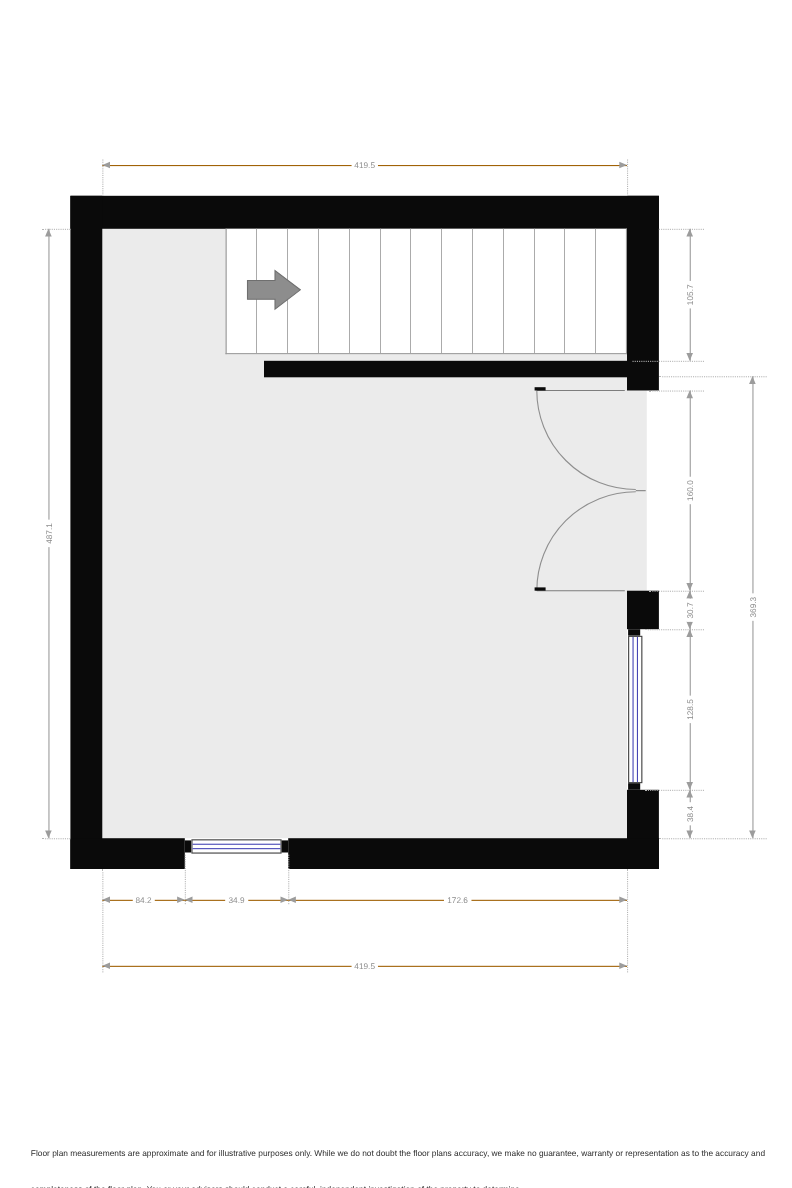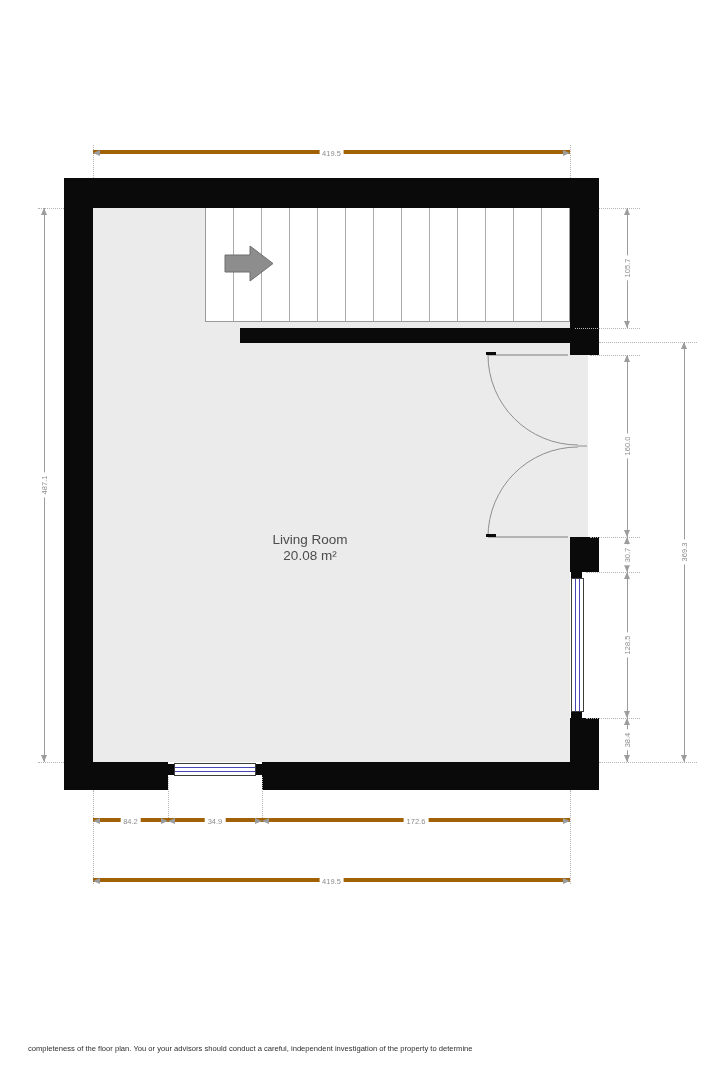--- a/index.html
+++ b/index.html
@@ -10,21 +10,21 @@
   .floor{position:absolute;background:#ebebeb;}
 
   
   #stairs{position:absolute;left:205px;top:208px;width:365px;height:114px;
     background-color:#ffffff;box-sizing:border-box;
     border:1px solid #9a9a9a;border-top:none;
     background-image:repeating-linear-gradient(to right,transparent 0,transparent 27px,#ababab 27px,#ababab 28px);}
 
   
   .dim{position:absolute;color:#8c8c8c;font-size:7.5px;line-height:8px;}
-  .dim-h{height:0;border-top:4px solid #a16207;text-align:right;}
+  .dim-h{height:0;border-top:1px solid #a16207;text-align:right;}
   .dim-v{width:0;border-left:1px solid #9c9c9c;}
   .dim-h .arr-l{position:absolute;left:0;top:-4px;width:0;height:0;
     border-top:3.5px solid transparent;border-bottom:3.5px solid transparent;border-right:7px solid #9c9c9c;}
   .dim-h .arr-r{position:absolute;right:0;top:-4px;width:0;height:0;
     border-top:3.5px solid transparent;border-bottom:3.5px solid transparent;border-left:7px solid #9c9c9c;}
   .dim-v .arr-u{position:absolute;top:0;left:-4px;width:0;height:0;
     border-left:3.5px solid transparent;border-right:3.5px solid transparent;border-bottom:7px solid #9c9c9c;}
   .dim-v .arr-d{position:absolute;bottom:0;left:-4px;width:0;height:0;
     border-left:3.5px solid transparent;border-right:3.5px solid transparent;border-top:7px solid #9c9c9c;}
   .dim-h .lbl{position:absolute;left:50%;top:0;transform:translate(-50%,-50%);
@@ -90,24 +90,20 @@
 
   <div class="abs" style="left:168px;top:763px;width:94px;height:13px;">
     <div class="cap" style="left:0;top:1px;width:6px;height:11px;"></div>
     <div class="glass" style="left:6px;top:0;width:82px;height:13px;">
       <div class="pane" style="left:0;top:3px;width:100%;height:1px;"></div>
       <div class="pane" style="left:0;top:7px;width:100%;height:1px;"></div>
     </div>
     <div class="cap" style="left:88px;top:1px;width:6px;height:11px;"></div>
   </div>
 
-  <div id="room-label">
-    <div>Living Room</div>
-    <div>20.08 m²</div>
-  </div>
 
   <div class="ext-v" style="left:93px;top:145px;height:33px;"></div>
   <div class="ext-v" style="left:570px;top:145px;height:33px;"></div>
   <div class="ext-h" style="left:38px;top:208px;width:26px;"></div>
   <div class="ext-h" style="left:38px;top:762px;width:26px;"></div>
   <div class="ext-h" style="left:599px;top:208px;width:41px;"></div>
   <div class="ext-h" style="left:575px;top:328px;width:65px;"></div>
   <div class="ext-h" style="left:599px;top:342px;width:98px;"></div>
   <div class="ext-h" style="left:590px;top:355px;width:50px;"></div>
   <div class="ext-h" style="left:590px;top:537px;width:50px;"></div>
@@ -185,17 +181,18 @@
     <span class="lbl">172.6</span>
   </div>
 
   <div class="dim dim-h" style="left:93px;top:878px;width:477px;">
     <i class="arr-l"></i>
       <i class="arr-r"></i>
     <span class="lbl">419.5</span>
   </div>
 
   <div id="disclaimer">
+    <span>Floor plan measurements are approximate and for illustrative purposes only. While we do not doubt the floor plans accuracy, we make no guarantee, warranty or representation as to the accuracy and</span>
     <span>completeness of the floor plan. You or your advisors should conduct a careful, independent investigation of the property to determine</span>
     
   </div>
 
 </div>
 
 </body></html>

